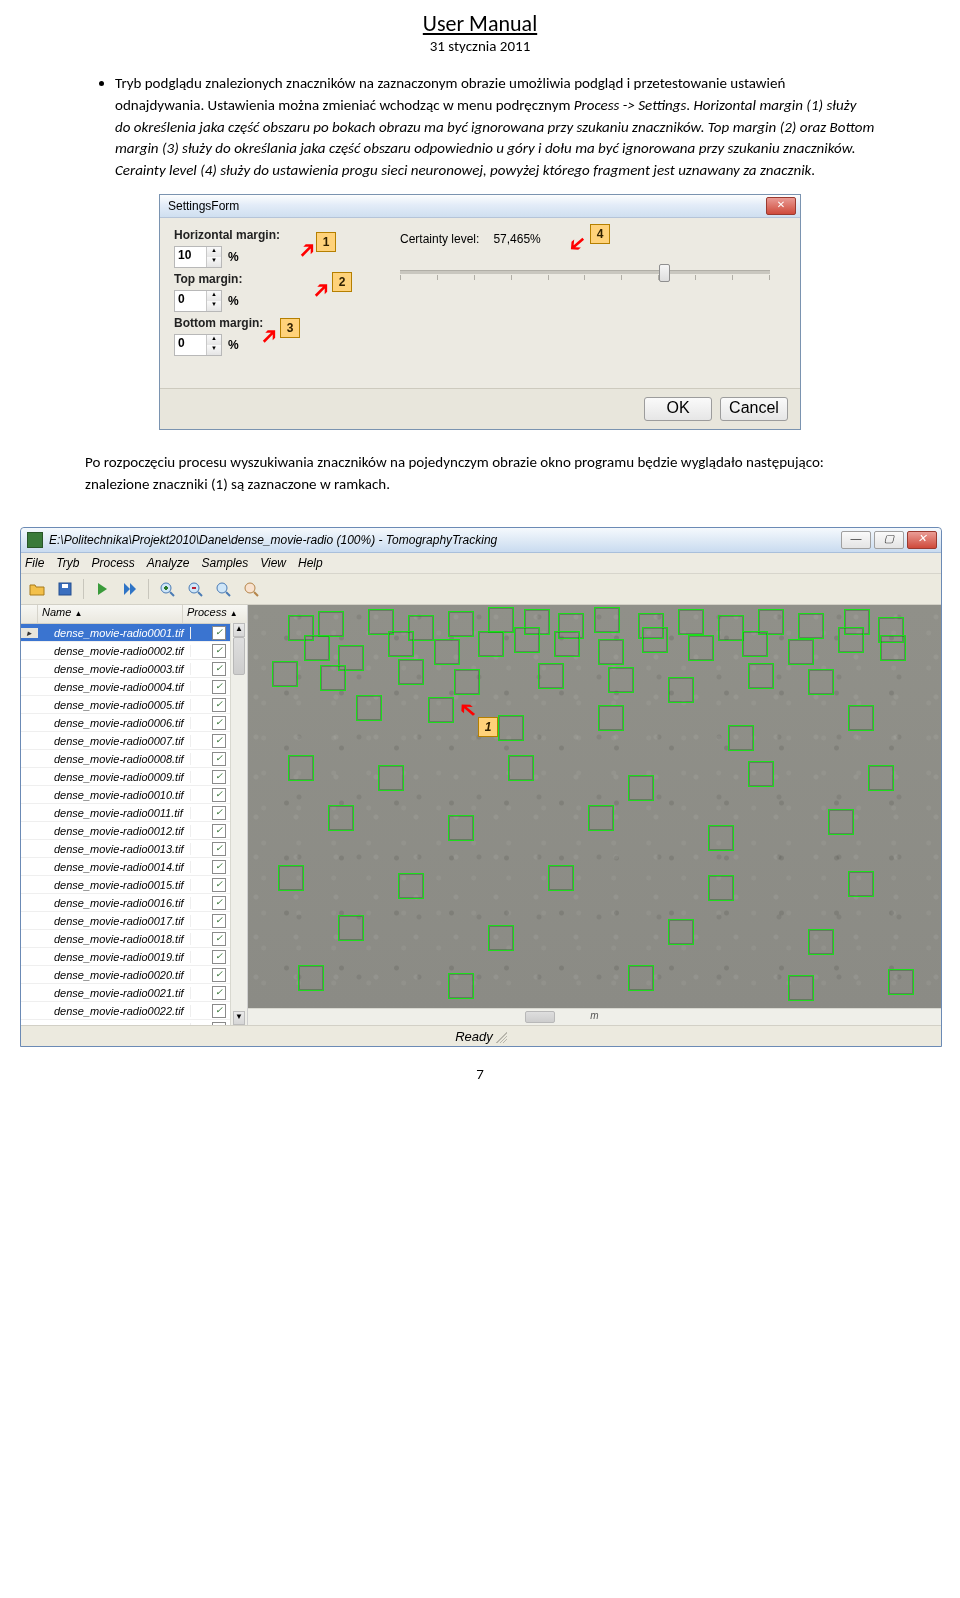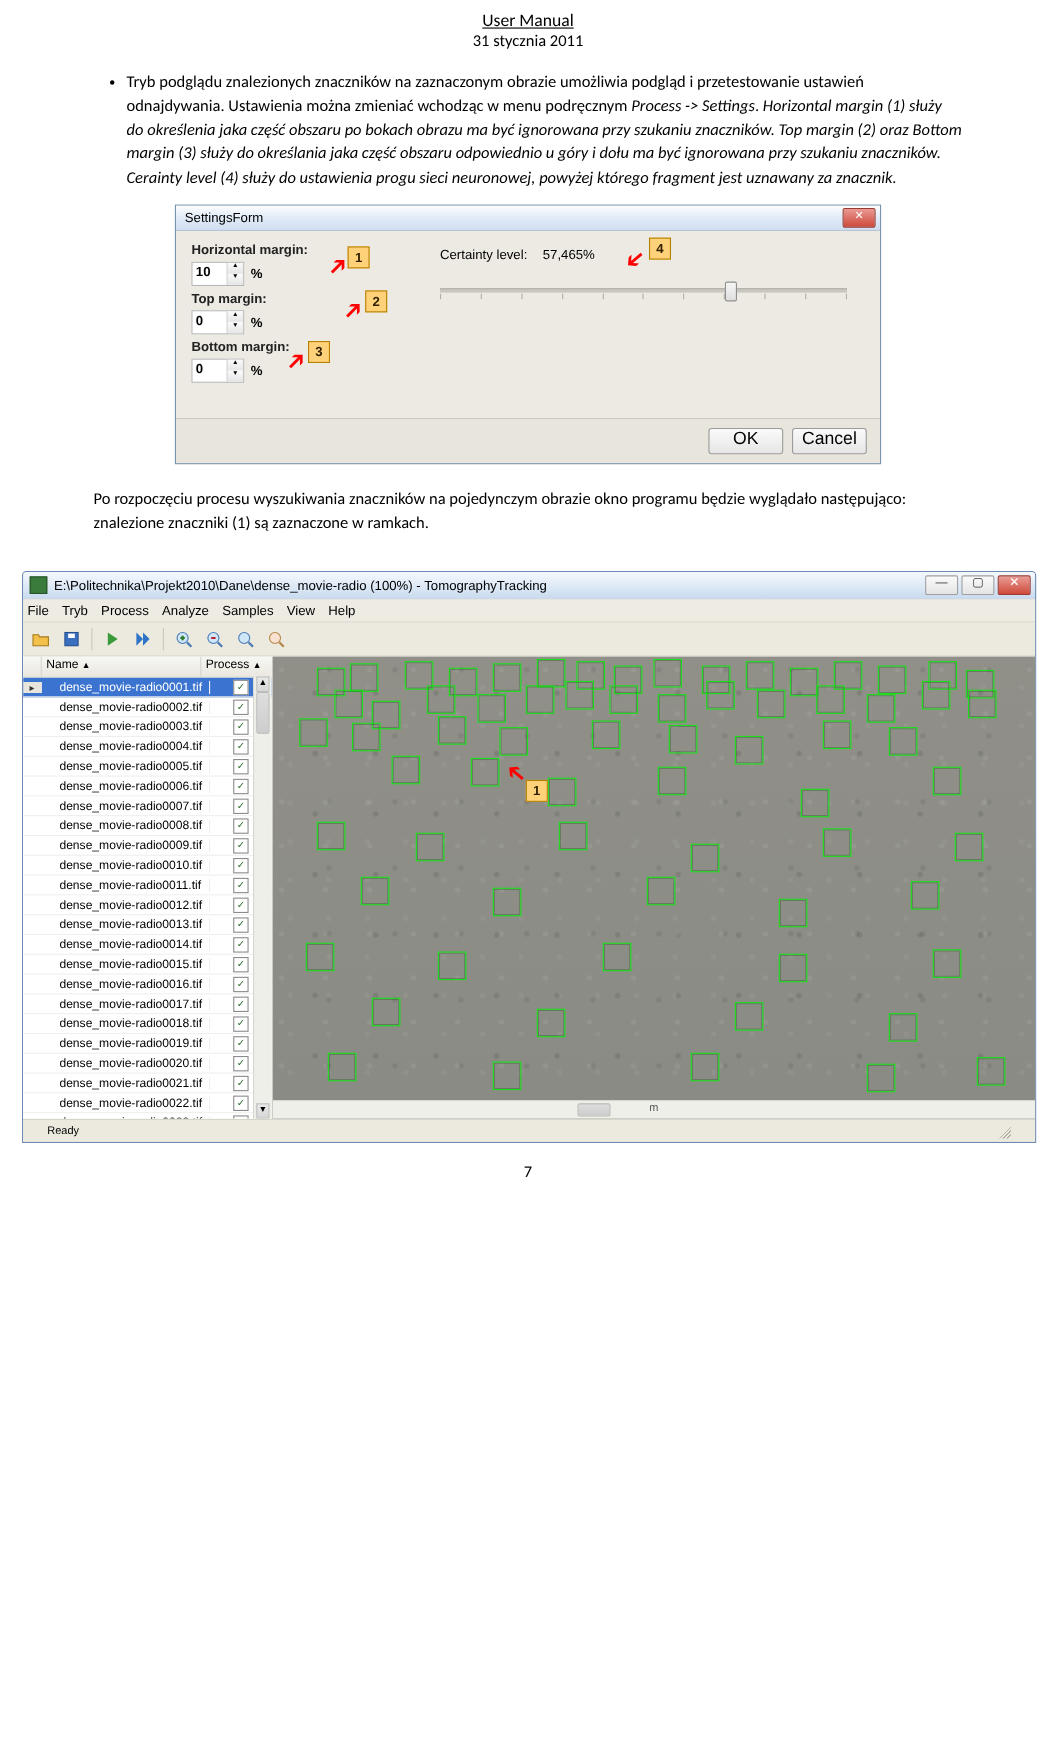--- a/index.html
+++ b/index.html
@@ -13,21 +13,21 @@
   }
   .page {
     padding: 10px 85px 20px 85px;
   }
   .header {
     text-align: center;
     margin-bottom: 18px;
   }
   .header-title {
     text-decoration: underline;
-    font-size: 16px;
+    font-size: 22px;
   }
   .header-date {
     font-size: 15px;
   }
   ul.bullet {
     list-style-type: disc;
     margin: 0 0 12px 0;
     padding-left: 30px;
   }
   ul.bullet li {
@@ -188,20 +188,21 @@
   
   .app-window {
     width: 920px;
     margin: 0 auto;
     border: 1px solid #6b8ab5;
     border-radius: 4px 4px 0 0;
     font-family: "Segoe UI", Tahoma, sans-serif;
     font-size: 12px;
     color: #000;
     background: #eceae2;
+    font-style: italic;
   }
   .aw-titlebar {
     height: 24px;
     background: linear-gradient(#f5f9fd,#dfeaf6 50%,#c9dbf0);
     display: flex;
     align-items: center;
     justify-content: space-between;
     padding: 0 4px 0 6px;
     border-bottom: 1px solid #a9bfdb;
     border-radius: 4px 4px 0 0;
@@ -398,25 +399,25 @@
     left: 50%; top: 1px;
     font-size: 10px;
     transform: translateX(-50%);
     color: #555;
   }
 
   .statusbar {
     height: 20px;
     background: #eceadf;
     border-top: 1px solid #d2d0c6;
-    padding: 0 22px;
+    padding: 0 6px;
     display: flex;
     align-items: center;
-    justify-content: space-between;
-    font-size: 10px;
+    justify-content: center;
+    font-size: 13px;
   }
   .resize-grip {
     width: 14px; height: 14px;
     background:
       linear-gradient(135deg, transparent 60%, #b8b6ac 60% 65%, transparent 65% 72%, #b8b6ac 72% 77%, transparent 77% 84%, #b8b6ac 84% 89%, transparent 89%);
   }
 </style>
 </head>
 <body>
 

